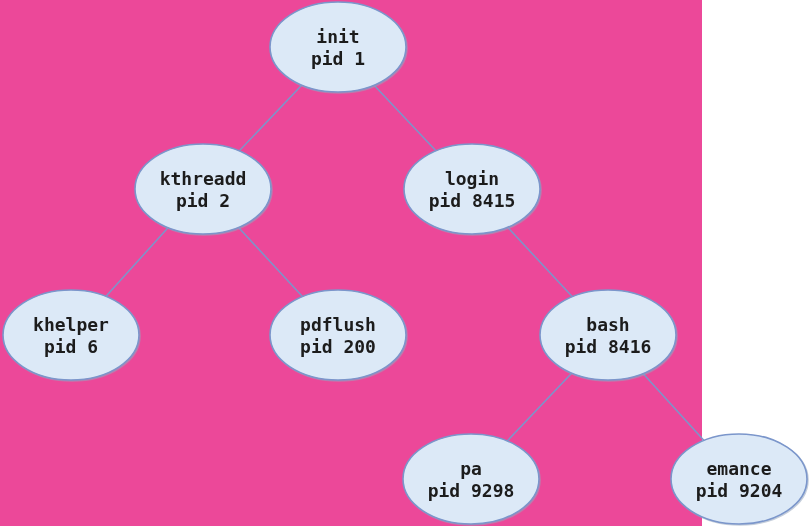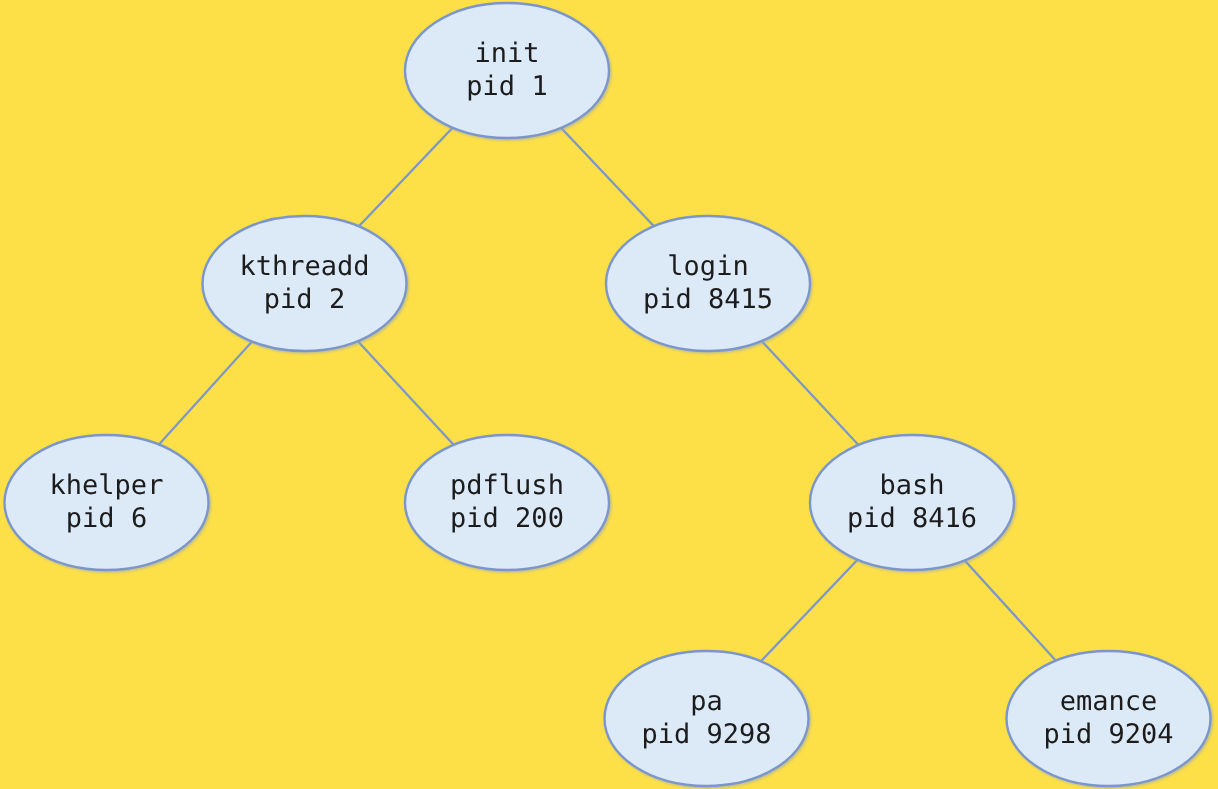--- a/index.html
+++ b/index.html
@@ -6,23 +6,24 @@
     margin: 0;
     padding: 0;
     background: #ffffff;
     width: 812px;
     height: 526px;
     overflow: hidden;
     font-family: "DejaVu Sans Mono", "Liberation Mono", monospace;
   }
   .canvas {
     position: relative;
-    width: 812px;
+    width: 702px;
     height: 526px;
-    background: #fde047;
+    background: #ec4899;
+    font-weight: bold;
   }
   svg { display: block; }
   .edge-line {
     fill: none;
   }
   .node-ellipse {
     filter: drop-shadow(1.5px 1.5px 0.6px rgba(150, 165, 190, 0.55));
   }
   .node-text {
     font-family: "DejaVu Sans Mono", "Liberation Mono", monospace;

